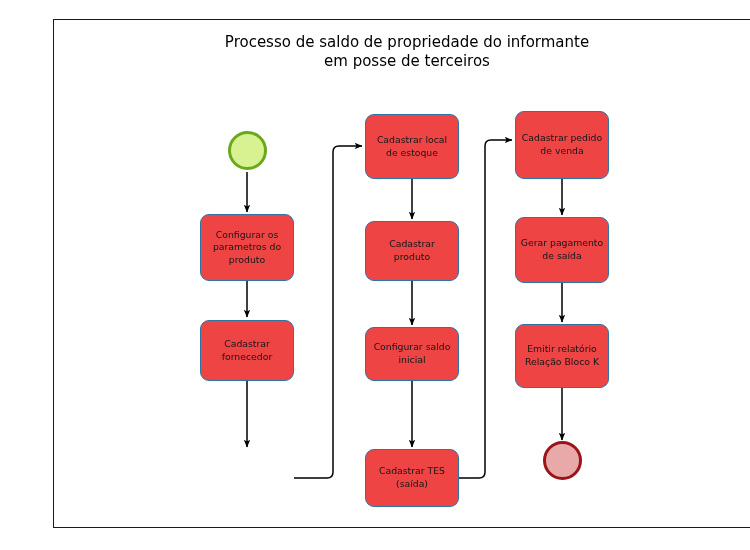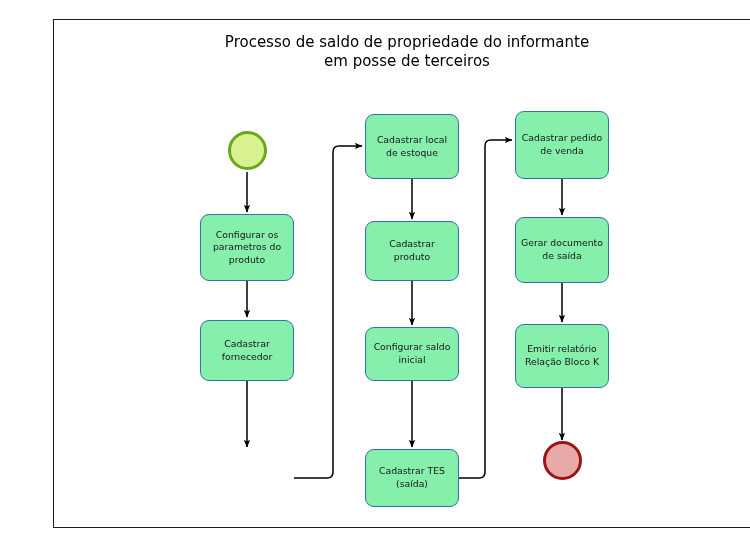--- a/index.html
+++ b/index.html
@@ -39,21 +39,21 @@
     text-align: center;
     font-size: 15px;
     line-height: 19px;
     color: #000000;
     font-family: "DejaVu Sans", "Liberation Sans", sans-serif;
   }
   .node {
     position: absolute;
     box-sizing: border-box;
     border: 1.7px solid #2e74a6;
-    background: #86efac;
+    background: #ef4444;
     border-radius: 9px;
     display: flex;
     align-items: center;
     justify-content: center;
     text-align: center;
     font-size: 9.3px;
     line-height: 12.6px;
     color: #16171a;
     padding: 2px 4px;
     font-family: "DejaVu Sans", "Liberation Sans", sans-serif;
@@ -144,19 +144,19 @@
     <span>Configurar saldo inicial</span>
   </div>
   <div class="node" style="left:333px; top:449px; width:94px; height:58px;">
     <span>Cadastrar TES (saída)</span>
   </div>
 
   <div class="node" style="left:483px; top:111px; width:94px; height:68px;">
     <span>Cadastrar pedido de venda</span>
   </div>
   <div class="node" style="left:483px; top:217px; width:94px; height:66px;">
-    <span>Gerar documento de saída</span>
+    <span>Gerar pagamento de saída</span>
   </div>
   <div class="node" style="left:483px; top:324px; width:94px; height:64px;">
     <span>Emitir relatório Relação Bloco K</span>
   </div>
 
 </div>
 
 </body></html>

